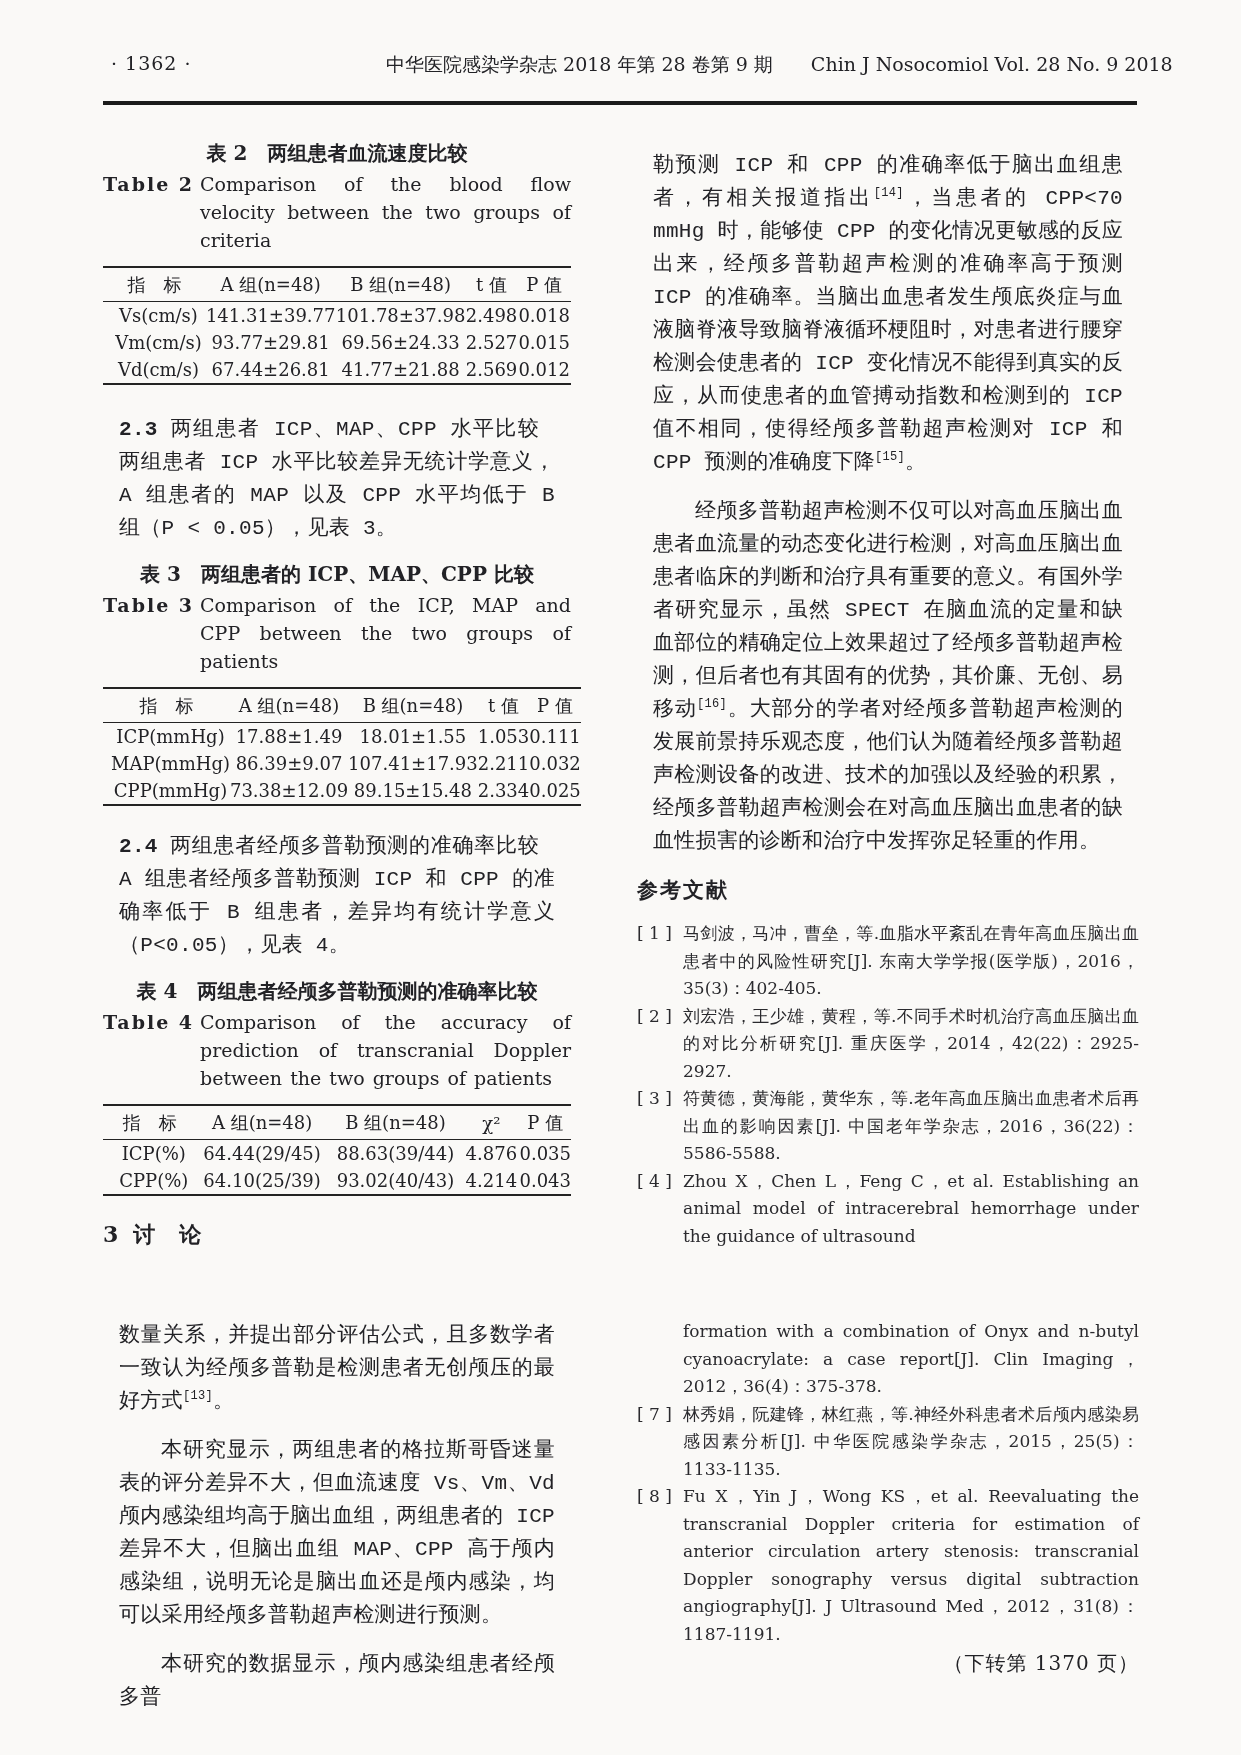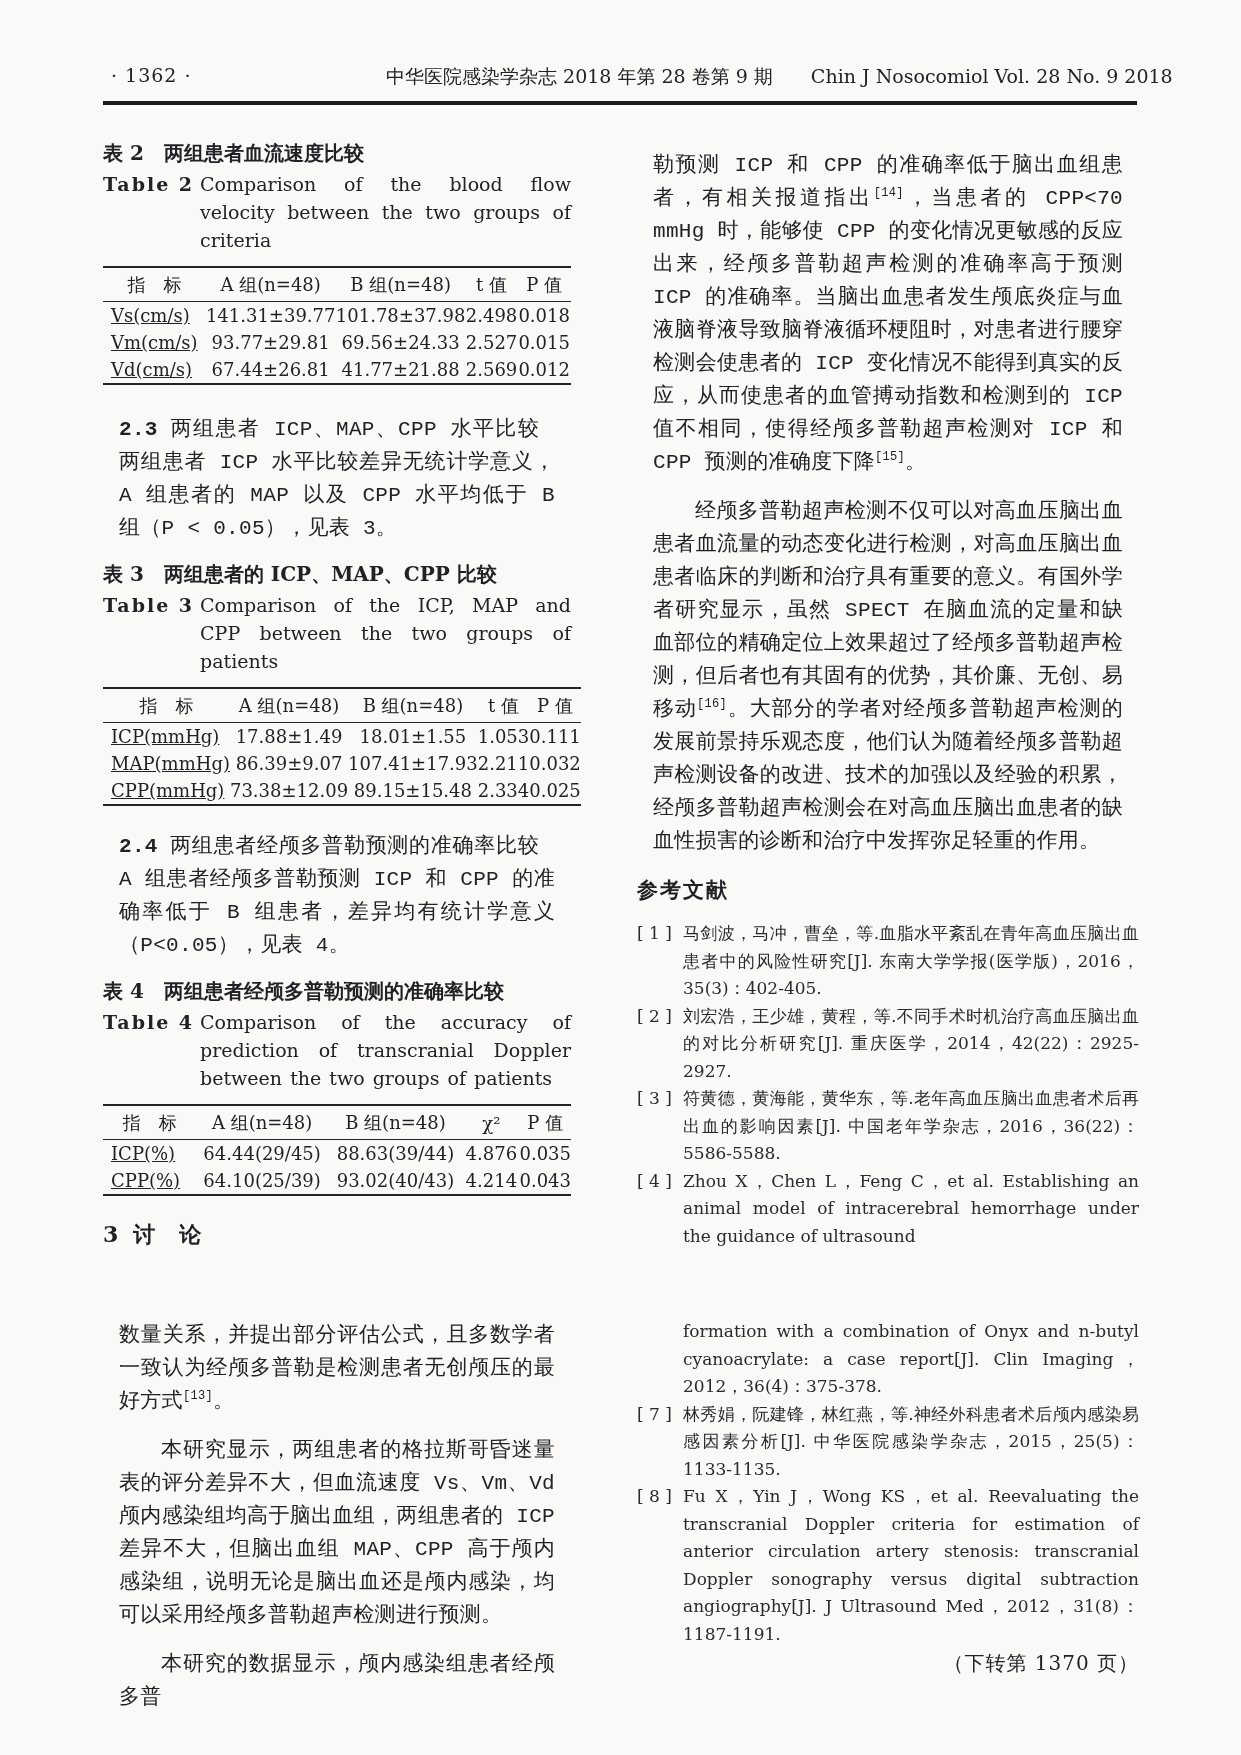--- a/index.html
+++ b/index.html
@@ -6,41 +6,41 @@
   body{
     width:1241px;height:1755px;
     background:#faf9f7;
     font-family:"DejaVu Serif","Liberation Serif",serif;
     color:#222226;
     position:relative;
     overflow:hidden;
   }
   .page{position:absolute;inset:0;}
   
-  .pagehead{position:absolute;top:64px;left:103px;right:104px;height:28px;font-size:19px;}
+  .pagehead{position:absolute;top:52px;left:103px;right:104px;height:28px;font-size:19px;}
   .pageno{position:absolute;left:8px;top:0;letter-spacing:1px;}
   .journal{position:absolute;left:283px;top:0;white-space:nowrap;}
   .headrule{position:absolute;top:101px;left:103px;width:1034px;height:4px;background:#1b1b1b;}
   
   .col{position:absolute;text-align:justify;}
   .col-left-top{left:103px;top:138px;width:468px;}
   .col-right-top{left:637px;top:133px;width:502px;}
   .col-left-bottom{left:103px;top:1303px;width:468px;}
   .col-right-bottom{left:637px;top:1318px;width:502px;}
   
-  .cap-cn{font-size:20px;font-weight:bold;line-height:26px;margin-top:2px;}
+  .cap-cn{font-size:20px;font-weight:bold;text-align:center;line-height:26px;margin-top:2px;}
   .cap-en{display:flex;gap:6px;font-size:19px;line-height:28px;margin-top:4px;text-align:justify;}
   .cap-en .lbl{font-weight:bold;white-space:nowrap;letter-spacing:2px;}
   .cap-en .txt{flex:1;word-spacing:2px;}
   
   table{width:100%;border-collapse:collapse;margin-top:12px;font-size:18px;
         border-top:2.5px solid #232323;border-bottom:2.5px solid #232323;}
   thead th{font-weight:normal;padding:5px 0 4px;border-bottom:1.3px solid #232323;text-align:center;}
   tbody td{padding:3px 0;text-align:center;}
-  tbody td:first-child{text-align:left;padding-left:8px;text-decoration:underline;}
+  tbody td:first-child{text-align:center;padding-left:8px;}
   thead th:first-child{text-align:center;}
   
   .body-p{font-size:21px;line-height:33px;margin:16px;letter-spacing:0.3px;font-family:Liberation Mono, monospace;}
   .mt-sec{margin-top:28px;}
   .mt-sec2{margin-top:24px;}
   .secnum{font-weight:bold;margin-right:12px;}
   .sectitle{margin-right:16px;}
   .indent{text-indent:2em;}
   .ref-sup{font-size:12px;vertical-align:super;line-height:0;}
   h2.discuss{font-size:22px;font-weight:bold;margin:24px 0 0 0;letter-spacing:1px;}

